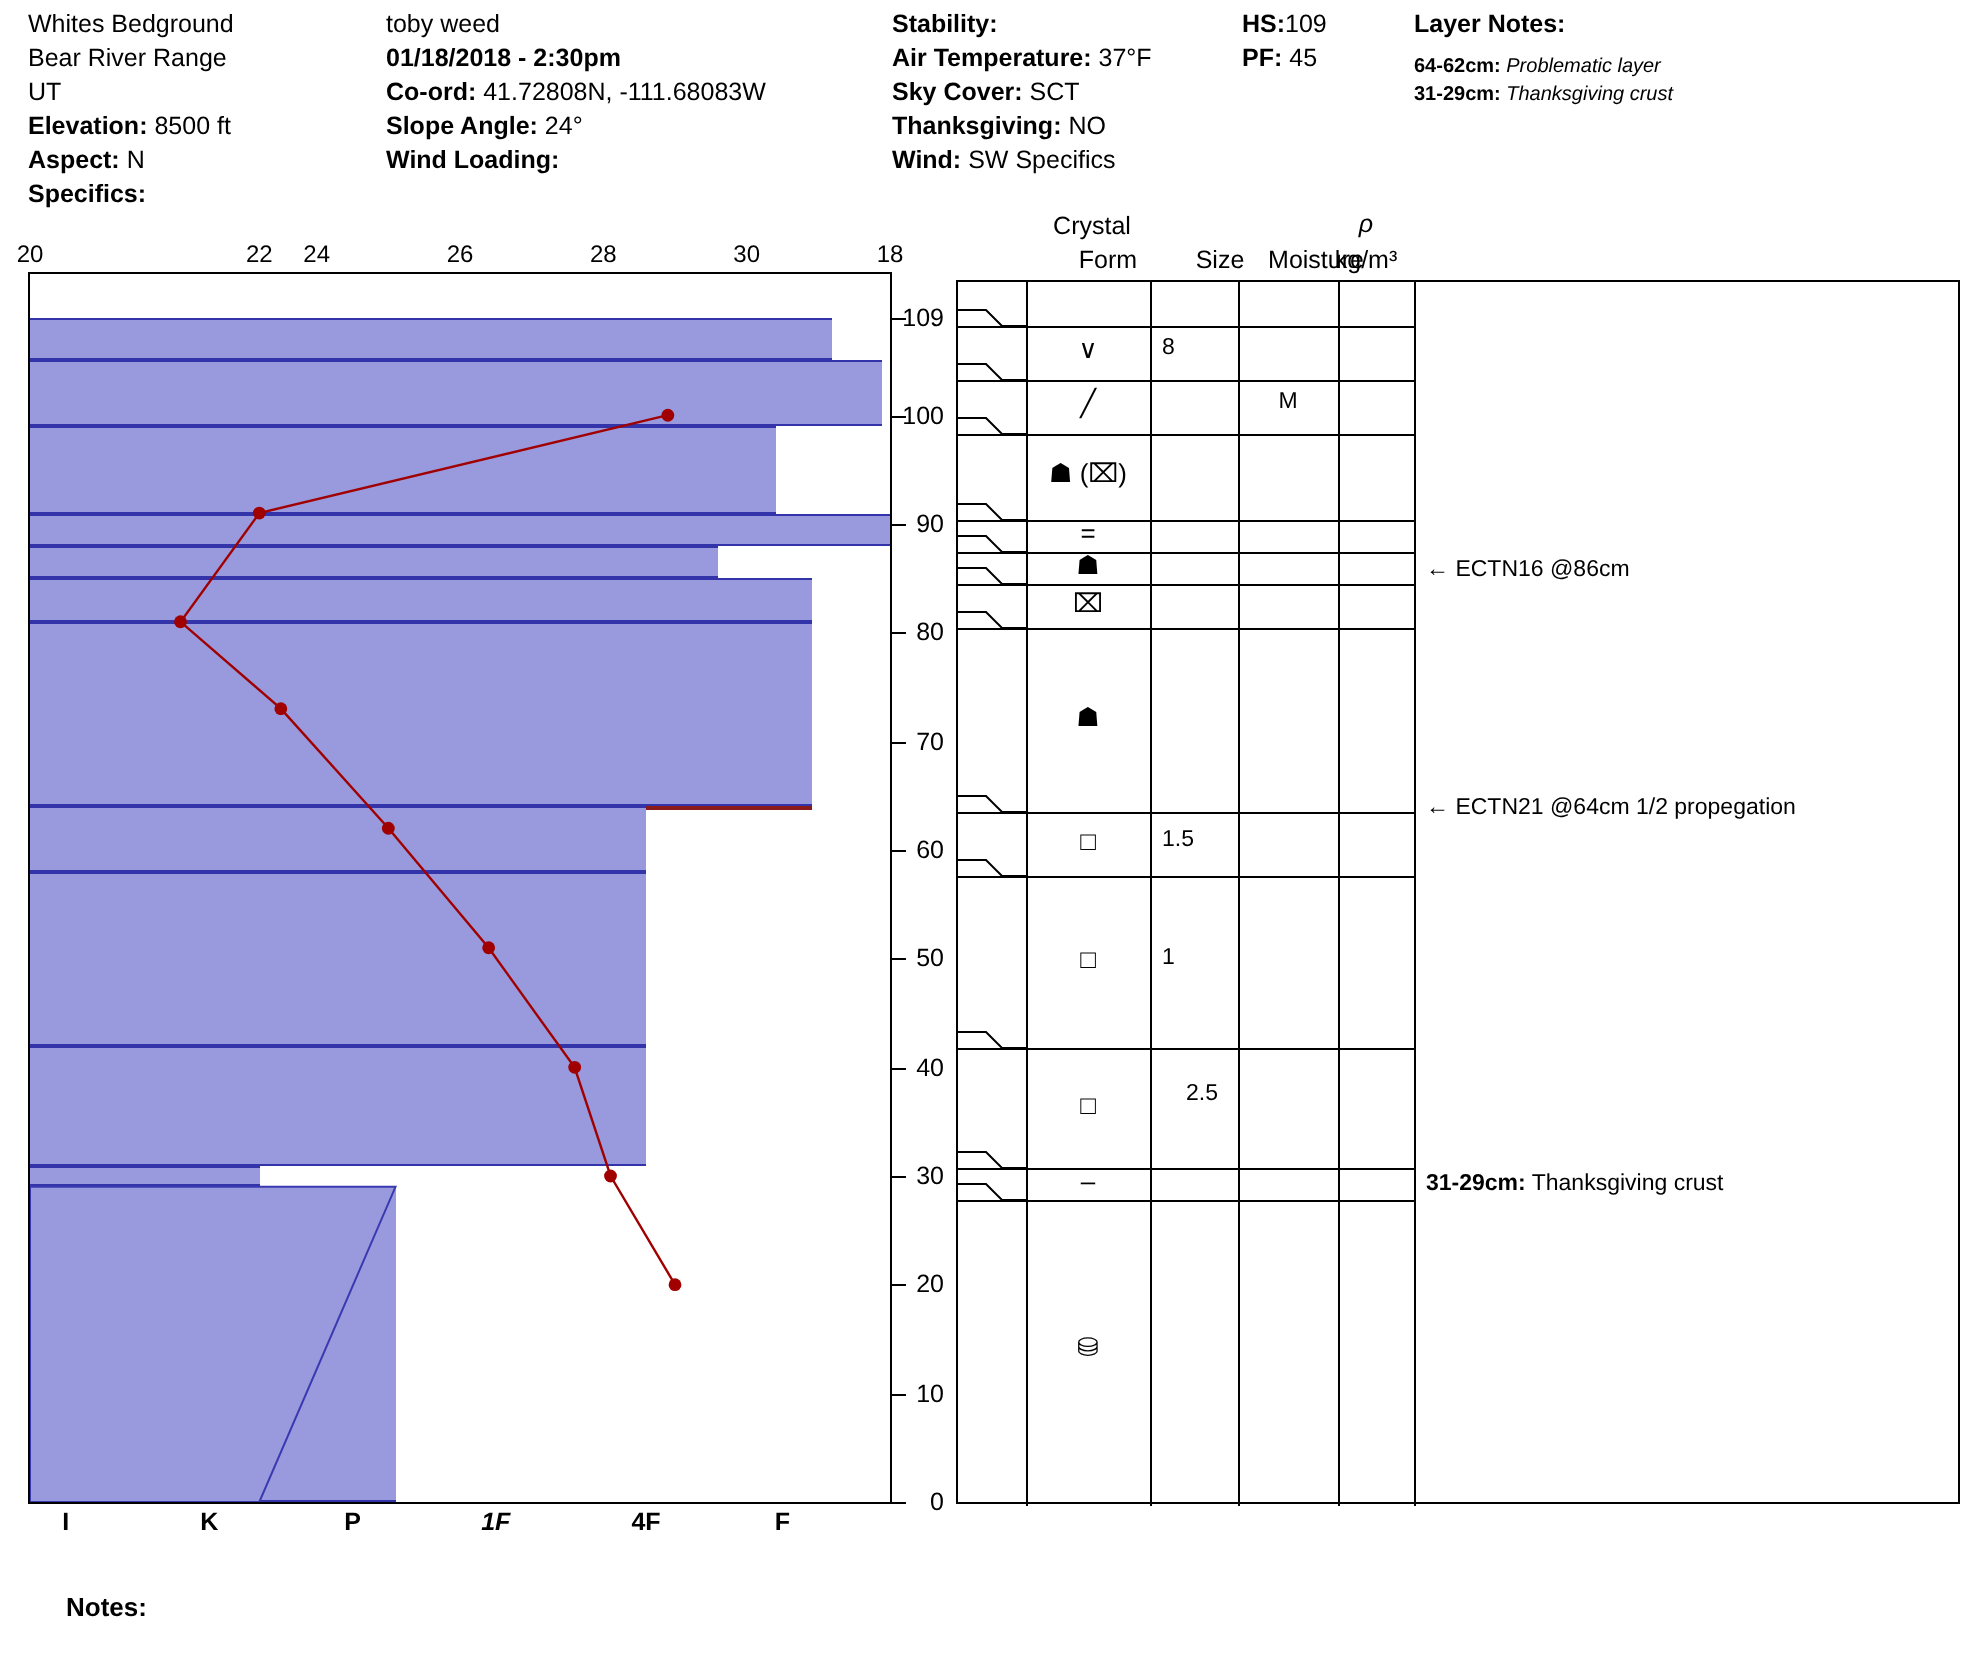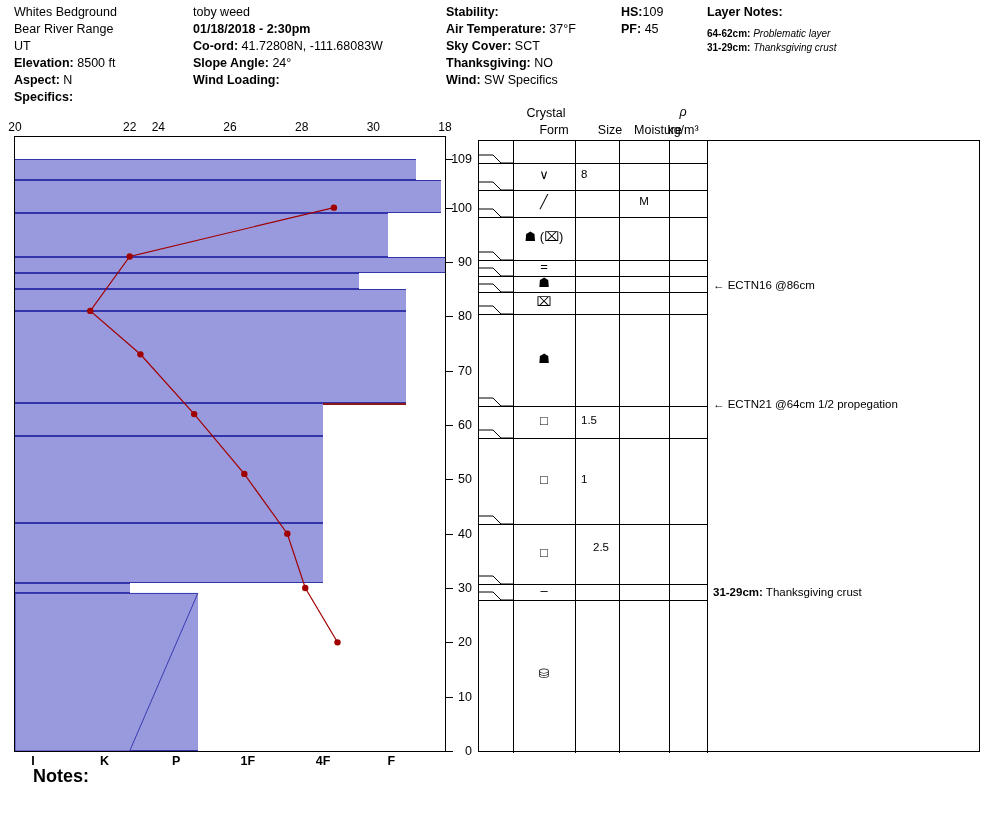--- a/index.html
+++ b/index.html
@@ -43,21 +43,21 @@
   
   #tbl{position:absolute;left:478px;top:140px;width:502px;height:612px;border:1px solid #000;box-sizing:border-box;}
   .vline{position:absolute;top:0;width:1px;height:612px;background:#000;}
   .rowline{position:absolute;left:0;height:1px;background:#000;}
   .cellct{position:absolute;font-size:11.5px;text-align:center;}
   .cellleft{position:absolute;font-size:11.5px;}
   .tblhdr{position:absolute;font-size:12.5px;text-align:center;}
   #hdrwrap{position:absolute;left:478px;top:106px;width:502px;height:34px;}
   .glyph{font-size:13px;}
   .note{position:absolute;font-size:11.5px;}
-  .notesline{position:absolute;left:14px;top:766px;font-size:18px;font-weight:bold;padding-left:19px;}
+  .notesline{position:absolute;left:14px;top:796px;font-size:13px;font-weight:bold;padding-left:19px;}
 </style>
 </head>
 <body>
 
 <div class="hdr">
   <div class="hdr-col c1">
     <div>Whites Bedground</div>
     <div>Bear River Range</div>
     <div>UT</div>
     <div><span class="b">Elevation:</span> <span>8500 ft</span></div>
@@ -164,21 +164,21 @@
       <circle cx="272.33333333333337" cy="396.6548672566372" r="3.2" fill="#a00000"></circle>
       <circle cx="290.25000000000006" cy="450.9911504424779" r="3.2" fill="#a00000"></circle>
       <circle cx="322.5" cy="505.3274336283186" r="3.2" fill="#a00000"></circle>
     </svg>
 </div>
 
 <div id="hardlabels">
     <div class="hlab" style="left: 18.9167px;">I</div>
     <div class="hlab" style="left: 90.5833px;">K</div>
     <div class="hlab" style="left: 162.25px;">P</div>
-    <div class="hlab" style="left: 233.917px;">1F</div>
+    <div class="hlab" style="left: 233.917px; font-style: italic;">1F</div>
     <div class="hlab" style="left: 309px;">4F</div>
     <div class="hlab" style="left: 377.25px;">F</div>
   </div>
 <div class="depthaxis" id="depthaxis">
     <div class="daxtick" style="top: 615px;"></div>
     <div class="daxlab" style="top: 615px;">0</div>
     <div class="daxtick" style="top: 560.664px;"></div>
     <div class="daxlab" style="top: 560.664px;">10</div>
     <div class="daxtick" style="top: 506.327px;"></div>
     <div class="daxlab" style="top: 506.327px;">20</div>

